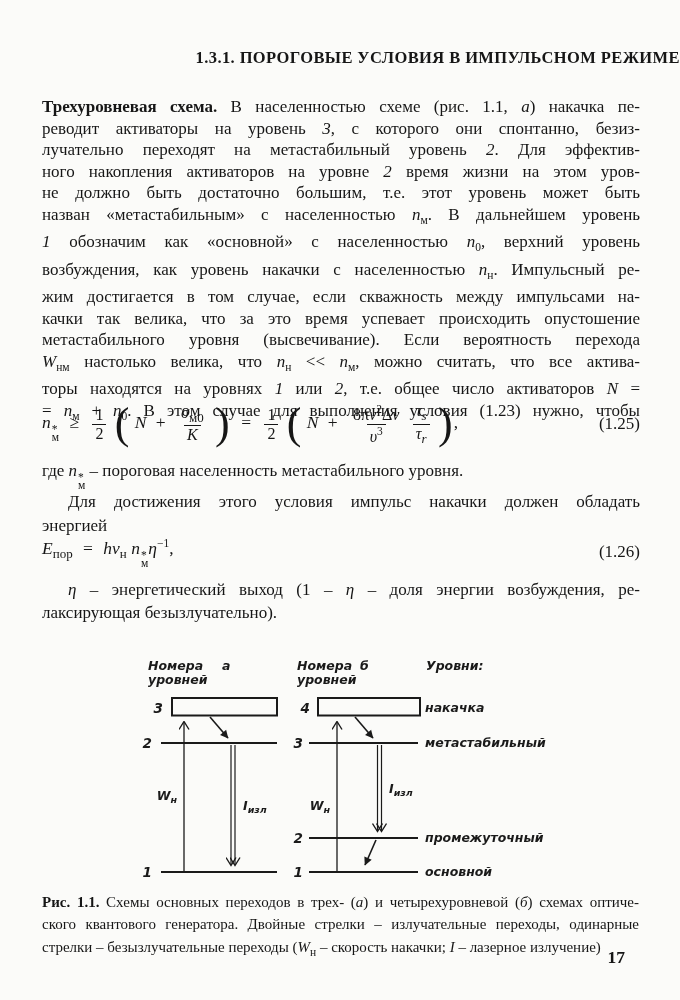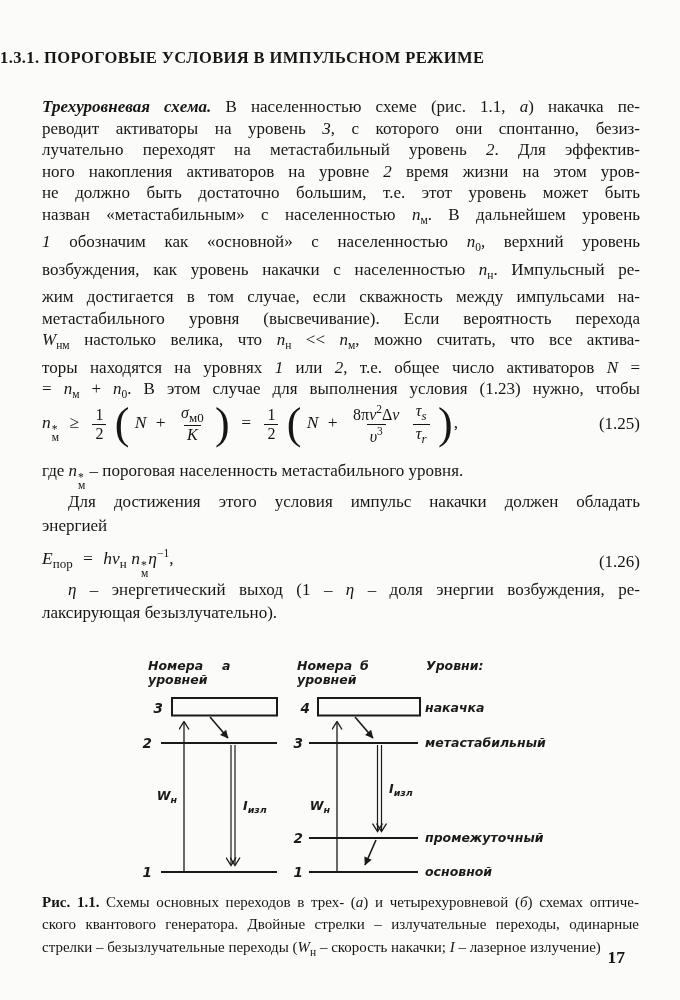--- a/index.html
+++ b/index.html
@@ -3,31 +3,31 @@
 <meta charset="utf-8">
 <style>
   html,body { margin:0; padding:0; background:#e8e8e6; }
   .page {
     position:relative; width:680px; height:1000px; margin:0 auto;
     background:#fbfbf9; color:#161616;
     font-family:"Liberation Serif", serif; overflow:hidden;
   }
   .abs { position:absolute; }
   .title {
-    top:48px; left:0; width:680px; text-align:left;
+    top:48px; left:0; width:680px; text-align:right;
     font-weight:bold; font-size:16.5px; letter-spacing:0.4px;
   }
   .rich { left:42px; width:598px; font-size:17px; }
   .rich .tline { line-height:var(--lh, 21.5px); min-height:var(--lh, 21.5px); }
   .tline.just { text-align:justify; text-align-last:justify; }
   .tline.ind { text-indent:26px; }
   .seg-r {}
   .seg-i { font-style:italic; }
   .seg-b { font-weight:bold; }
-  .seg-bi { font-weight:bold; font-style:italic; }
+  .seg-bi { font-weight:bold; }
   .seg-sub { font-size:11.5px; vertical-align:-4px; }
   .ss { display:inline-flex; flex-direction:column; align-items:flex-start;
         vertical-align:-5px; line-height:0.72; margin-left:1px; }
   .ss span { font-size:11.5px; }
   
   .equation { left:42px; width:598px; display:flex; align-items:center;
               justify-content:space-between; font-size:17.5px; }
   .eqbody { display:inline-block; white-space:nowrap; }
   .it { font-style:italic; }
   .msub { font-size:13px; vertical-align:-4px; }
@@ -62,20 +62,21 @@
   <div class="abs rich" style="top:96px; --lh:21.5px;">
       <div class="tline just"><span class="seg-bi">Трехуровневая схема.</span><span class="seg-r"> В населенностью схеме (рис. 1.1, </span><span class="seg-i">а</span><span class="seg-r">) накачка пе-</span></div>
       <div class="tline just"><span class="seg-r">реводит активаторы на уровень </span><span class="seg-i">3</span><span class="seg-r">, с которого они спонтанно, безиз-</span></div>
       <div class="tline just"><span class="seg-r">лучательно переходят на метастабильный уровень </span><span class="seg-i">2</span><span class="seg-r">. Для эффектив-</span></div>
       <div class="tline just"><span class="seg-r">ного накопления активаторов на уровне </span><span class="seg-i">2</span><span class="seg-r"> время жизни на этом уров-</span></div>
       <div class="tline just"><span class="seg-r">не должно быть достаточно большим, т.е. этот уровень может быть</span></div>
       <div class="tline just"><span class="seg-r">назван «метастабильным» с населенностью </span><span class="seg-i">n</span><span class="seg-sub">м</span><span class="seg-r">. В дальнейшем уровень</span></div>
       <div class="tline just"><span class="seg-i">1</span><span class="seg-r"> обозначим как «основной» с населенностью </span><span class="seg-i">n</span><span class="seg-sub">0</span><span class="seg-r">, верхний уровень</span></div>
       <div class="tline just"><span class="seg-r">возбуждения, как уровень накачки с населенностью </span><span class="seg-i">n</span><span class="seg-sub">н</span><span class="seg-r">. Импульсный ре-</span></div>
       <div class="tline just"><span class="seg-r">жим достигается в том случае, если скважность между импульсами на-</span></div>
+      <div class="tline just"><span class="seg-r">качки так велика, что за это время успевает происходить опустошение</span></div>
       <div class="tline just"><span class="seg-r">метастабильного уровня (высвечивание). Если вероятность перехода</span></div>
       <div class="tline just"><span class="seg-i">W</span><span class="seg-sub">нм</span><span class="seg-r"> настолько велика, что </span><span class="seg-i">n</span><span class="seg-sub">н</span><span class="seg-r"> &lt;&lt; </span><span class="seg-i">n</span><span class="seg-sub">м</span><span class="seg-r">, можно считать, что все актива-</span></div>
       <div class="tline just"><span class="seg-r">торы находятся на уровнях </span><span class="seg-i">1</span><span class="seg-r"> или </span><span class="seg-i">2</span><span class="seg-r">, т.е. общее число активаторов </span><span class="seg-i">N</span><span class="seg-r"> =</span></div>
       <div class="tline just"><span class="seg-r">= </span><span class="seg-i">n</span><span class="seg-sub">м</span><span class="seg-r"> + </span><span class="seg-i">n</span><span class="seg-sub">0</span><span class="seg-r">. В этом случае для выполнения условия (1.23) нужно, чтобы</span></div>
     </div>
 
   <div class="abs equation" style="top:396px; height:56px;">
     <span class="eqbody">
       <span class="it">n</span><span class="ss">
           <span>*</span>
@@ -117,21 +118,21 @@
 
   <div class="abs rich" style="top:459px; --lh:24.5px;">
       <div class="tline"><span class="seg-r">где </span><span class="seg-i">n</span><span class="ss">
           <span>*</span>
           <span>м</span>
         </span><span class="seg-r"> – пороговая населенность метастабильного уровня.</span></div>
       <div class="tline just ind"><span class="seg-r">Для достижения этого условия импульс накачки должен обладать</span></div>
       <div class="tline"><span class="seg-r">энергией</span></div>
     </div>
 
-  <div class="abs equation" style="top:537px; height:30px;margin-top:10px;">
+  <div class="abs equation" style="top:537px; height:30px;">
     <span class="eqbody">
       <span class="it">E</span><span class="msub">пор</span>
       <span class="rel">=</span>
       <span class="it">h</span><span class="it">ν</span><span class="msub">н</span>
       <span class="it">n</span><span class="ss">
           <span>*</span>
           <span>м</span>
         </span><span class="it">η</span><span class="msup">−1</span><span>,</span>
     </span>
     <span class="eqtag">(1.26)</span>

